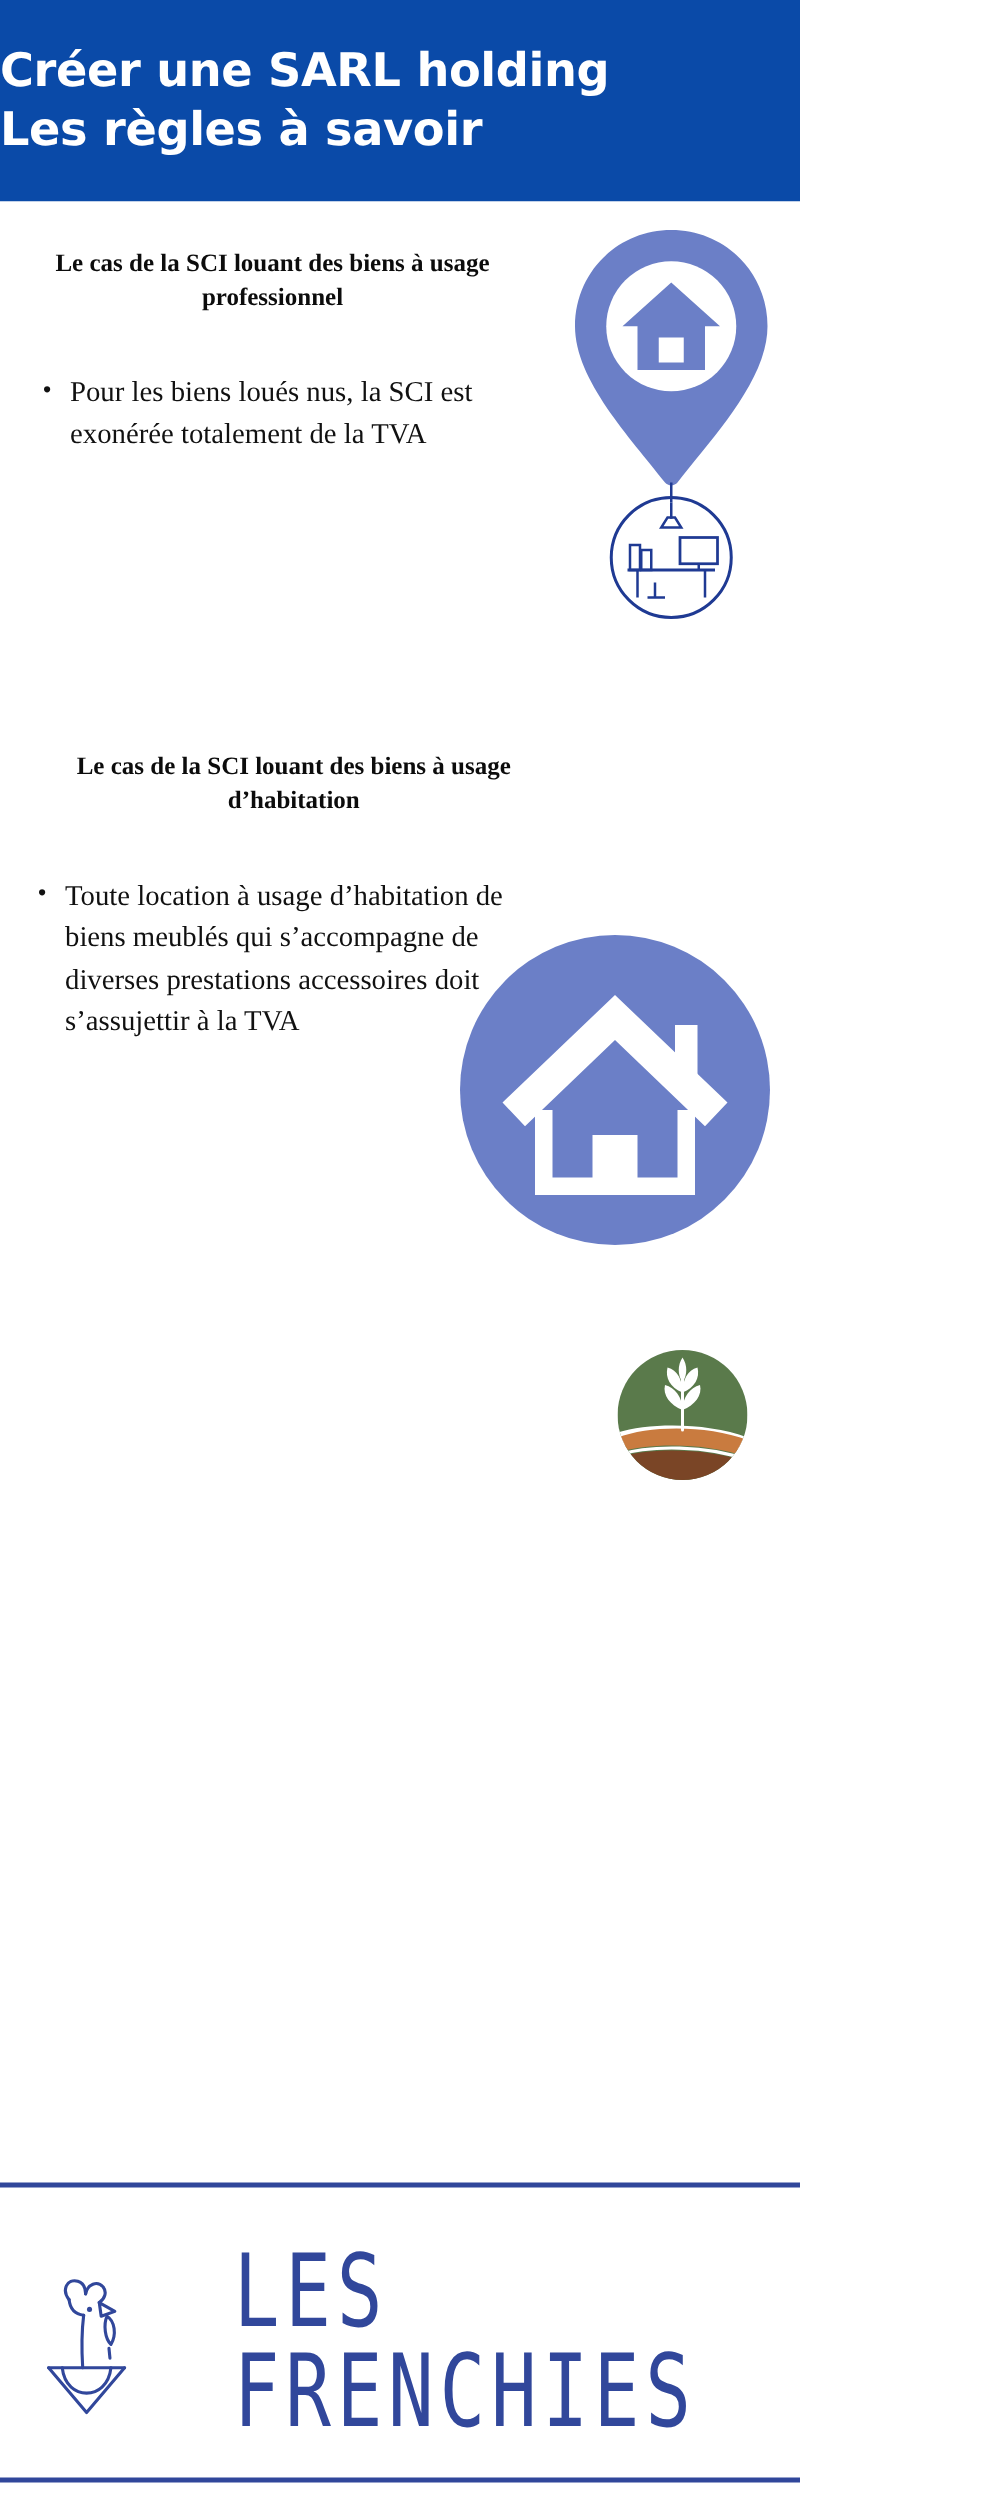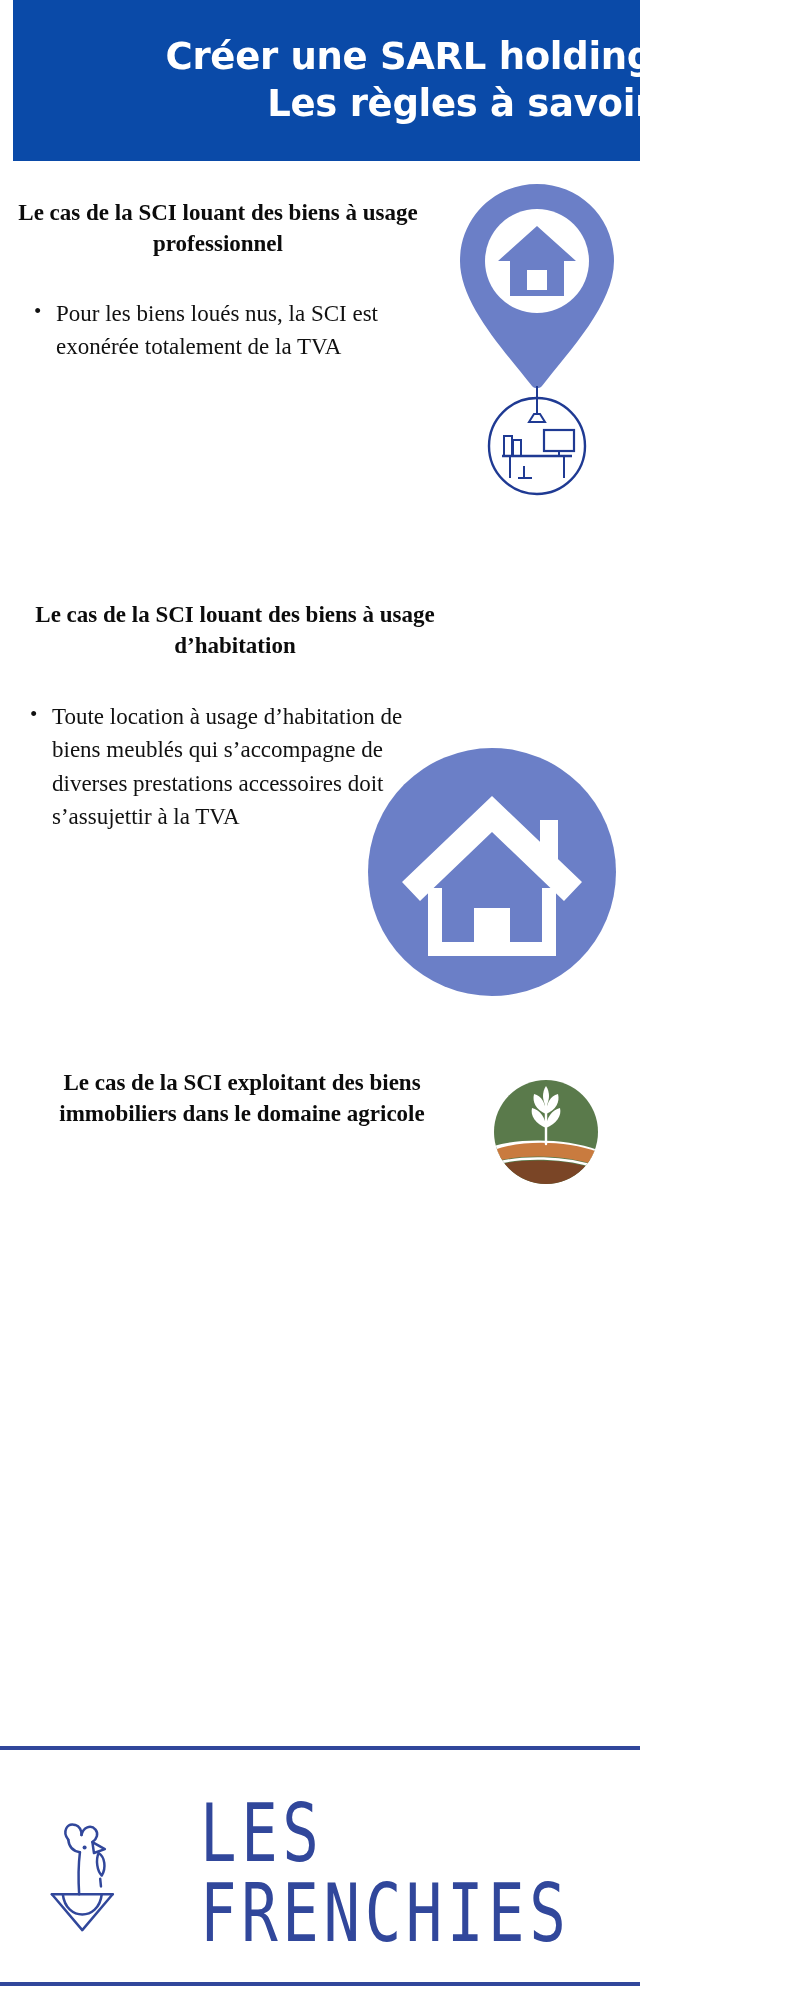--- a/index.html
+++ b/index.html
@@ -34,40 +34,39 @@
   
   .banner {
     position: absolute;
     left: 0;
     top: 0;
     width: 640px;
     height: 161px;
     background: #0a4aa8;
     display: flex;
     flex-direction: column;
-    align-items: flex-end;
+    align-items: flex-start;
     justify-content: center;
-    margin-left: 13px;
   }
   .banner-line {
     font-family: "DejaVu Sans", "Liberation Sans", sans-serif;
     color: #ffffff;
     font-weight: bold;
     font-size: 37px;
     line-height: 1.26;
     letter-spacing: -0.3px;
     text-align: center;
     white-space: nowrap;
   }
 
   
   .sec-heading {
     position: absolute;
     font-weight: bold;
-    font-size: 23px;
+    font-size: 20px;
     line-height: 1.33;
     color: #0c0c0c;
     text-align: center;
   }
   .body-list {
     position: absolute;
     margin: 12px;
     padding: 0;
     list-style: none;
     font-size: 23px;
@@ -118,21 +117,21 @@
     left: 0;
     width: 640px;
     height: 4px;
     background: #31479b;
   }
   #divider-top { top: 1746px; }
   #divider-bottom { top: 1982px; }
 
   .footer-logo {
     position: absolute;
-    left: 13px;
+    left: 0;
     top: 1768px;
     width: 640px;
     height: 212px;
     display: flex;
     align-items: center;
     justify-content: flex-start;
     padding-left: 28px;
     box-sizing: border-box;
     gap: 43px;
   }
@@ -215,21 +214,20 @@
         <path d="M124 48 L34 134 L52 153 L124 84 L196 153 L214 134 Z" fill="#ffffff"></path>
 
         <rect x="172" y="72" width="18" height="42" fill="#ffffff"></rect>
 
         <path d="M60 140 L60 208 L188 208 L188 140 L174 140 L174 194 L74 194 L74 140 Z" fill="#ffffff"></path>
 
         <rect x="106" y="160" width="36" height="36" fill="#ffffff"></rect>
       </svg>
     </div>
 
-    <div class="sec-heading" id="heading-3">Le cas de la SCI exploitant des biens immobiliers dans le domaine agricole</div>
 
     <div class="icon-wrap" id="icon-agriculture">
       <svg viewBox="0 0 104 104" width="104" height="104" xmlns="http://www.w3.org/2000/svg">
         <defs>
           <clipPath id="agriClip">
             <circle cx="52" cy="52" r="52"></circle>
           </clipPath>
         </defs>
         <g clip-path="url(#agriClip)">
           <rect x="0" y="0" width="104" height="104" fill="#5a7a4b"></rect>

